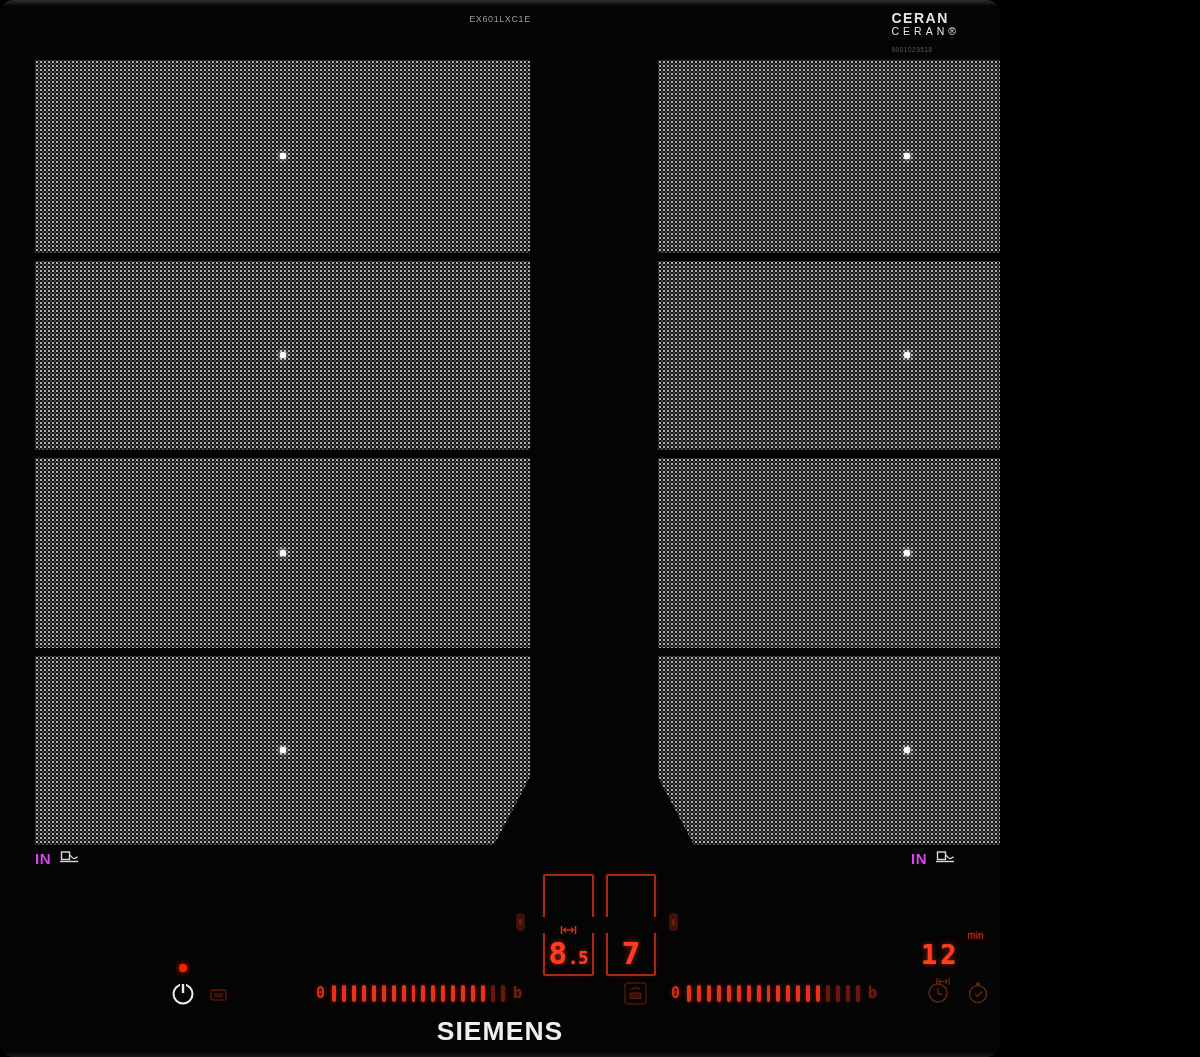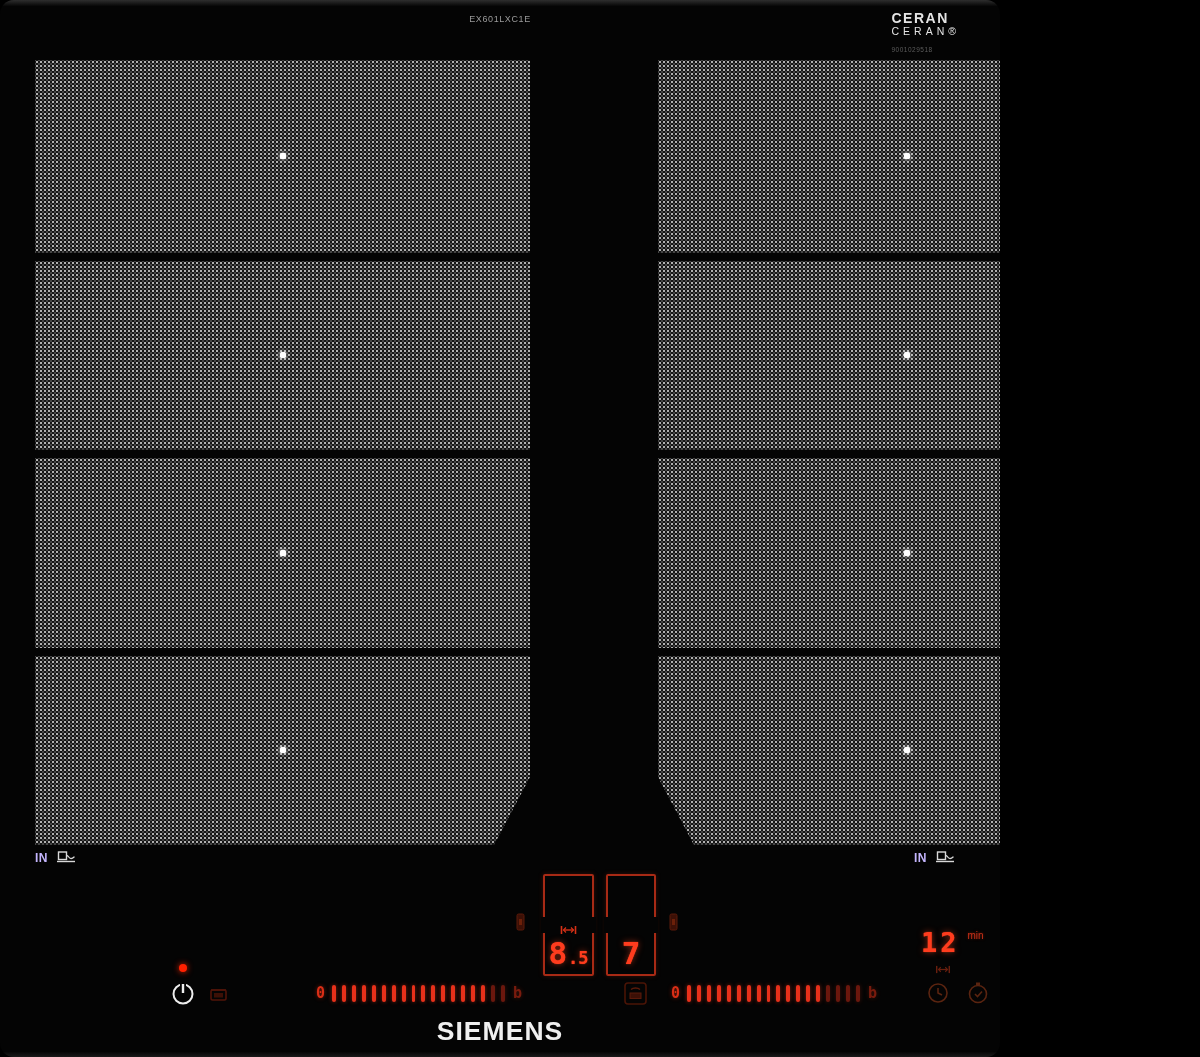--- a/index.html
+++ b/index.html
@@ -31,21 +31,21 @@
       radial-gradient(circle,rgba(110,110,110,.55) 1px,transparent 1.45px);
     background-size:4px 4px,4px 4px;
     background-position:0 0,2px 2px;
   }
   .chamfer-br{clip-path:polygon(0 0,100% 0,100% calc(100% - 68px),calc(100% - 36px) 100%,0 100%);}
   .chamfer-bl{clip-path:polygon(0 0,100% 0,100% 100%,36px 100%,0 calc(100% - 68px));}
   .pan-dot{position:absolute;left:50%;margin-left:-3px;width:6px;height:6px;
     background:#fff;border-radius:1.5px;box-shadow:0 0 5px rgba(255,255,255,.9);}
   
   .in-row{position:absolute;top:849px;display:flex;align-items:center;gap:8px;
-    color:#c4b5fd;font-size:12px;font-weight:bold;letter-spacing:.5px;text-align:right;}
+    color:#d946ef;font-size:15px;font-weight:bold;letter-spacing:.5px;text-align:right;}
   .in-row.left{left:35px;}
   .in-row.right{right:45px;}
   
   .seg-digits{font-family:"DejaVu Sans Mono",monospace;font-weight:bold;color:#ff3c1e;
     text-shadow:0 0 6px rgba(255,70,30,.55),0 0 1px rgba(255,70,30,.9);}
   
   .led{position:absolute;left:179px;top:964px;width:8px;height:8px;border-radius:50%;
     background:#ff2000;box-shadow:0 0 6px rgba(255,40,0,.9);}
   .power-key{position:absolute;left:170px;top:980px;width:26px;height:26px;}
   .icon-key{position:absolute;}
@@ -65,21 +65,21 @@
   .zone-display .notch.nr{right:-4px;}
   .disp-inner{position:absolute;left:0;right:0;bottom:7px;display:flex;
     flex-direction:column;align-items:center;}
   .flex-sym{color:#e23318;opacity:.95;}
   .value-row{display:flex;align-items:flex-end;}
   .big-digit{font-size:31px;line-height:28px;}
   .half-digit{font-size:17px;line-height:17px;margin-left:1px;}
   
   .timer{position:absolute;left:921px;top:930px;}
   .timer .t-row{display:flex;align-items:flex-start;}
-  .timer .t-value{font-size:27px;line-height:26px;letter-spacing:3px;}
+  .timer .t-value{font-size:27px;line-height:26px;letter-spacing:3px;margin-top:12px;}
   .timer .t-unit{font-size:10px;color:#c93018;margin:0 0 0 8px;
     text-shadow:0 0 3px rgba(230,50,20,.5);}
   .timer .t-flex{margin:4px 0 0 14px;color:#8a2812;opacity:.75;}
   
   .brand{position:absolute;left:0;right:0;top:1017px;text-align:center;
     color:#efefef;font-weight:bold;font-size:25px;letter-spacing:1px;
     transform:scaleX(1.06);}
 </style>
 </head>
 <body>

